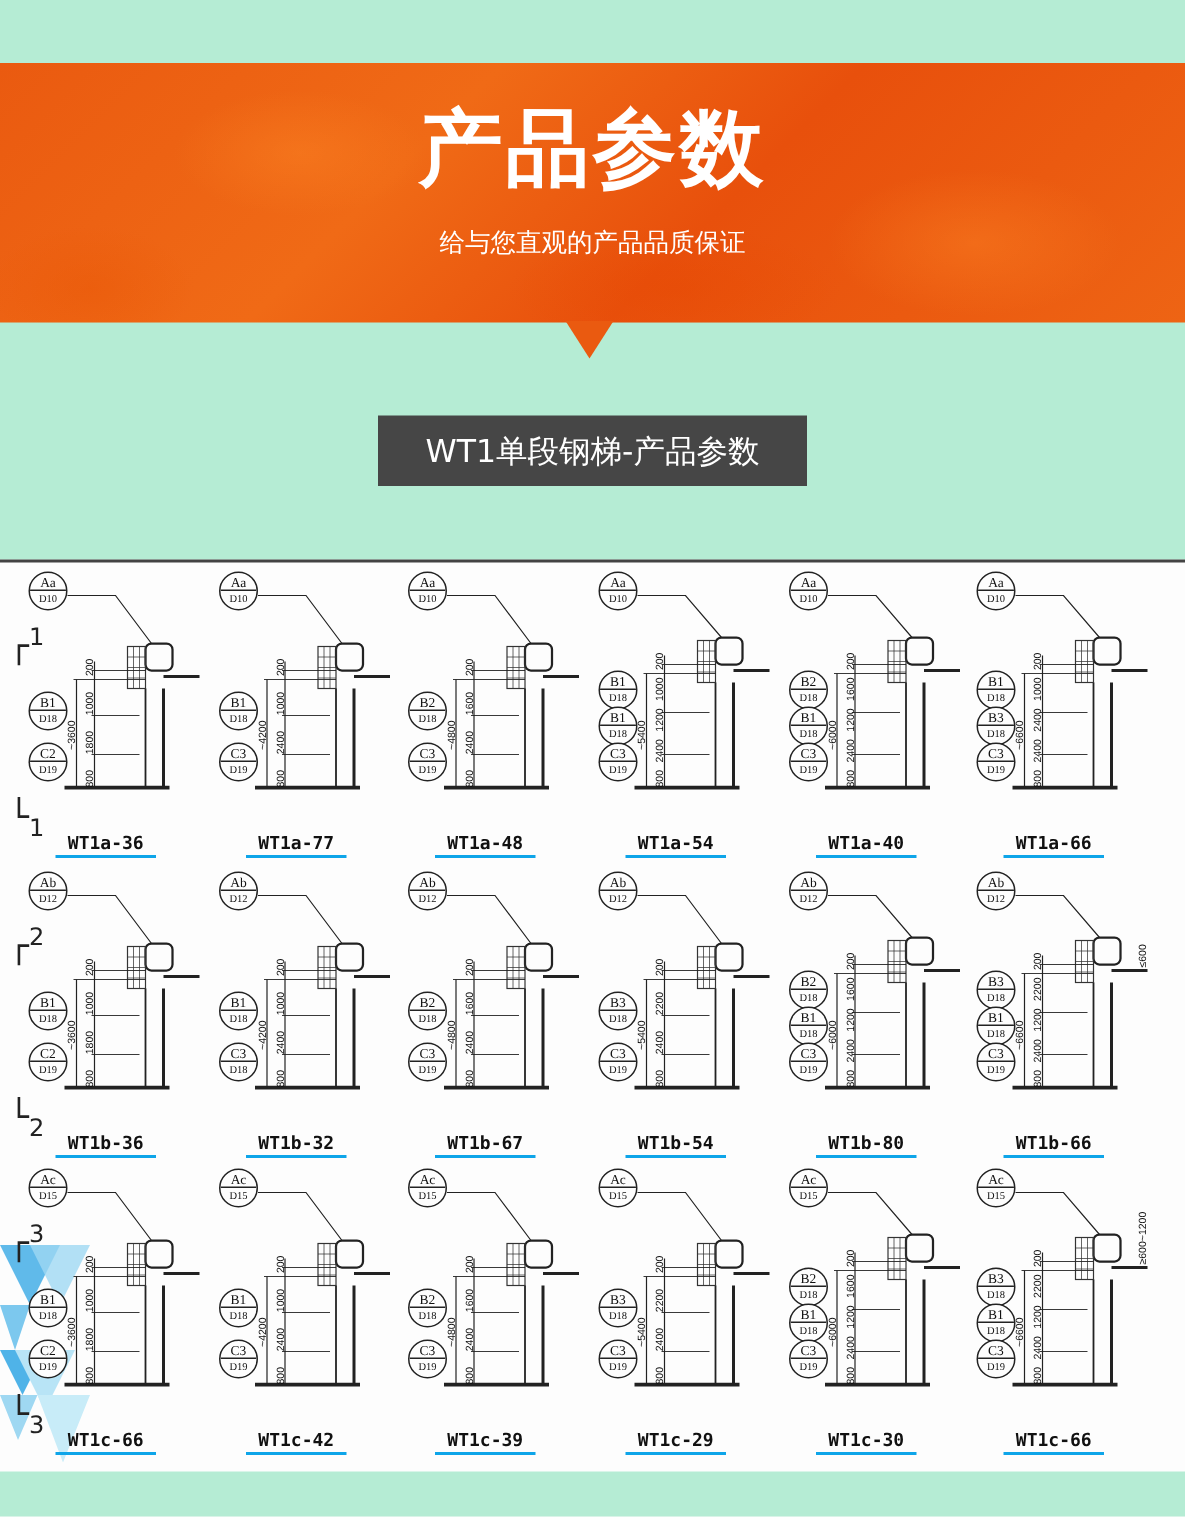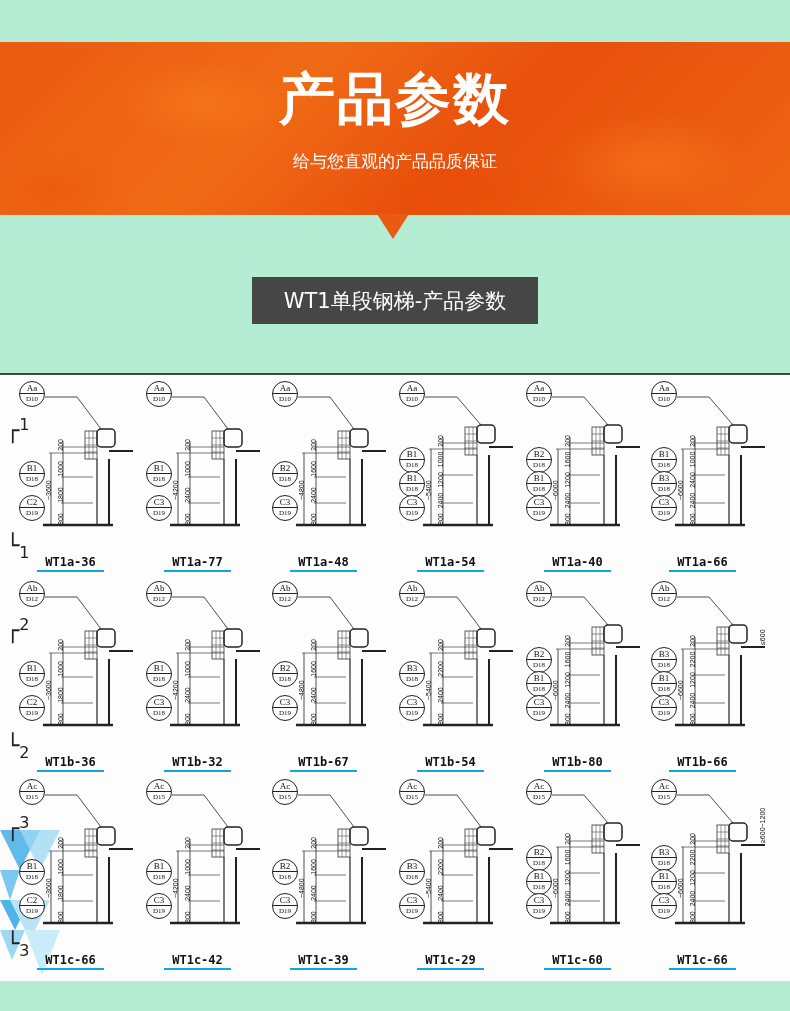--- a/index.html
+++ b/index.html
@@ -792,21 +792,21 @@
         <span class="b">D19</span>
       </div>
       <div class="dims" style="left: 40px; top: 125px;">~6000</div>
       <div class="dims" style="left: 52px; top: 150px; width: 90px; display: flex; justify-content: space-between;">
         <span>800</span>
         <span>2400</span>
         <span>1200</span>
         <span>1600</span>
         <span>200</span>
       </div>
-      <div class="cell-title"><span>WT1c-60</span></div>
+      <div class="cell-title"><span>WT1c-30</span></div>
     </div>
     <div class="cell" style="left: 637px; top: 398px;">
       <svg width="131" height="170">
         <polyline points="40,22 72,22 96,50" fill="none" stroke="#222" stroke-width="0.8"></polyline>
         <line x1="38" y1="150" x2="108" y2="150" stroke="#222" stroke-width="2.5"></line>
         <line x1="104" y1="80" x2="104" y2="150" stroke="#222" stroke-width="2"></line>
         <line x1="92" y1="80" x2="92" y2="150" stroke="#222" stroke-width="1.2"></line>
         <rect x="92" y="50" width="18" height="18" rx="4" fill="none" stroke="#222" stroke-width="1.5"></rect>
         <line x1="104" y1="72" x2="128" y2="72" stroke="#222" stroke-width="2"></line>
         <rect x="80" y="52" width="12" height="28" fill="none" stroke="#333" stroke-width="0.8"></rect>

